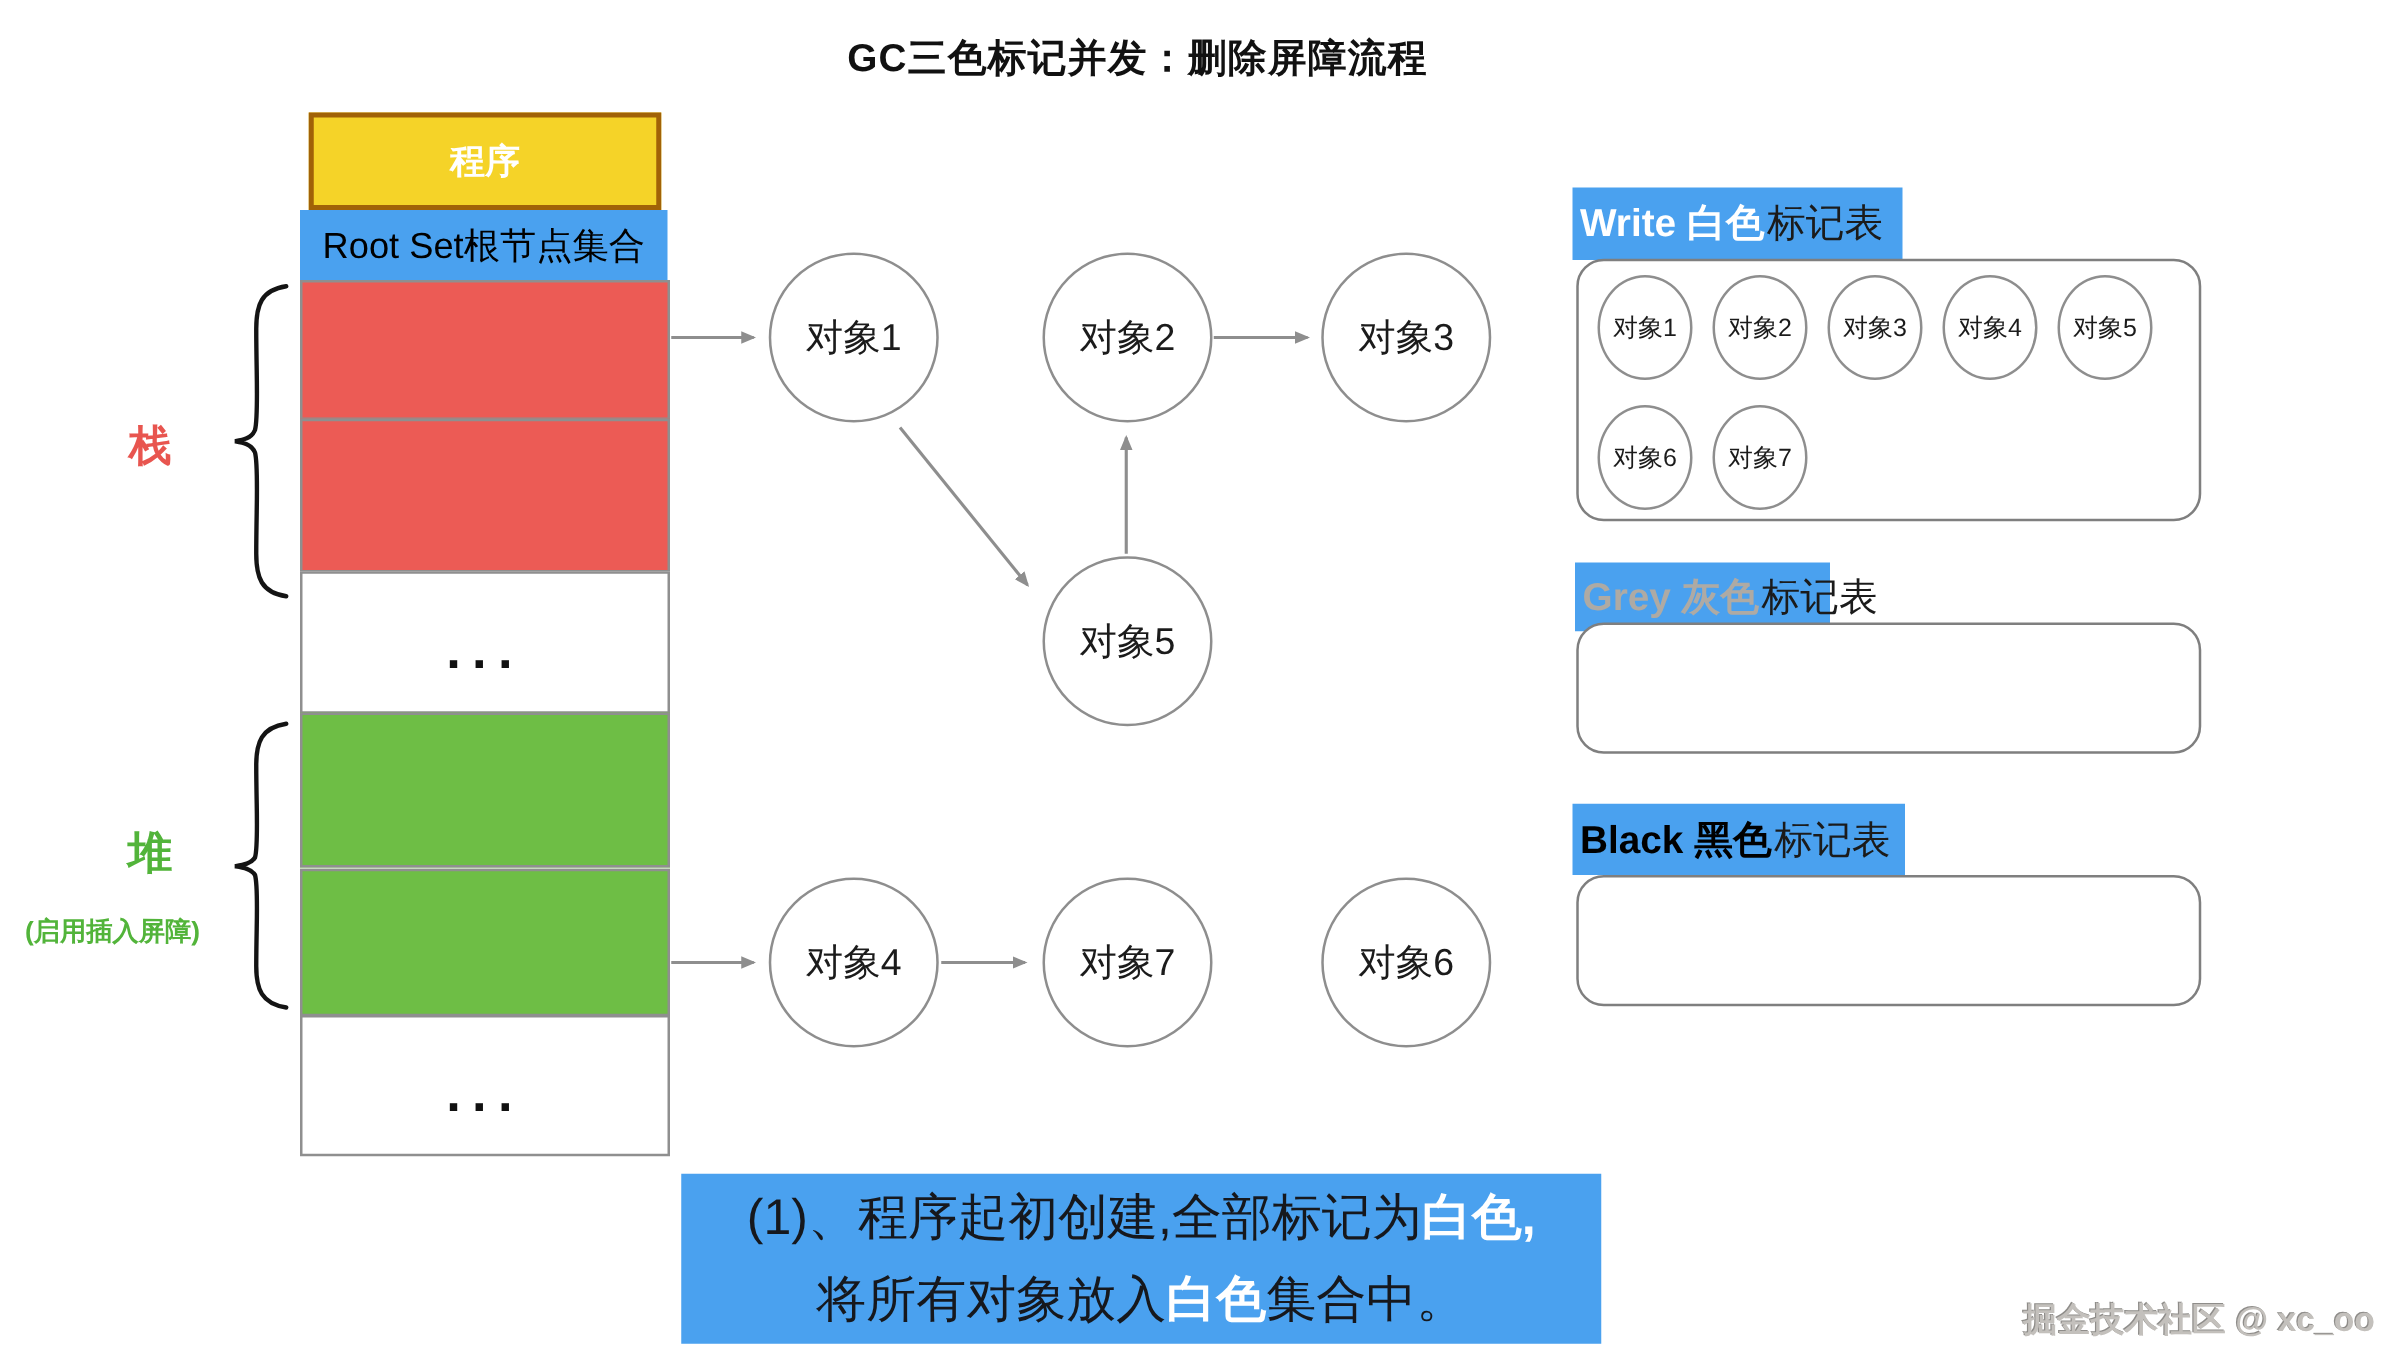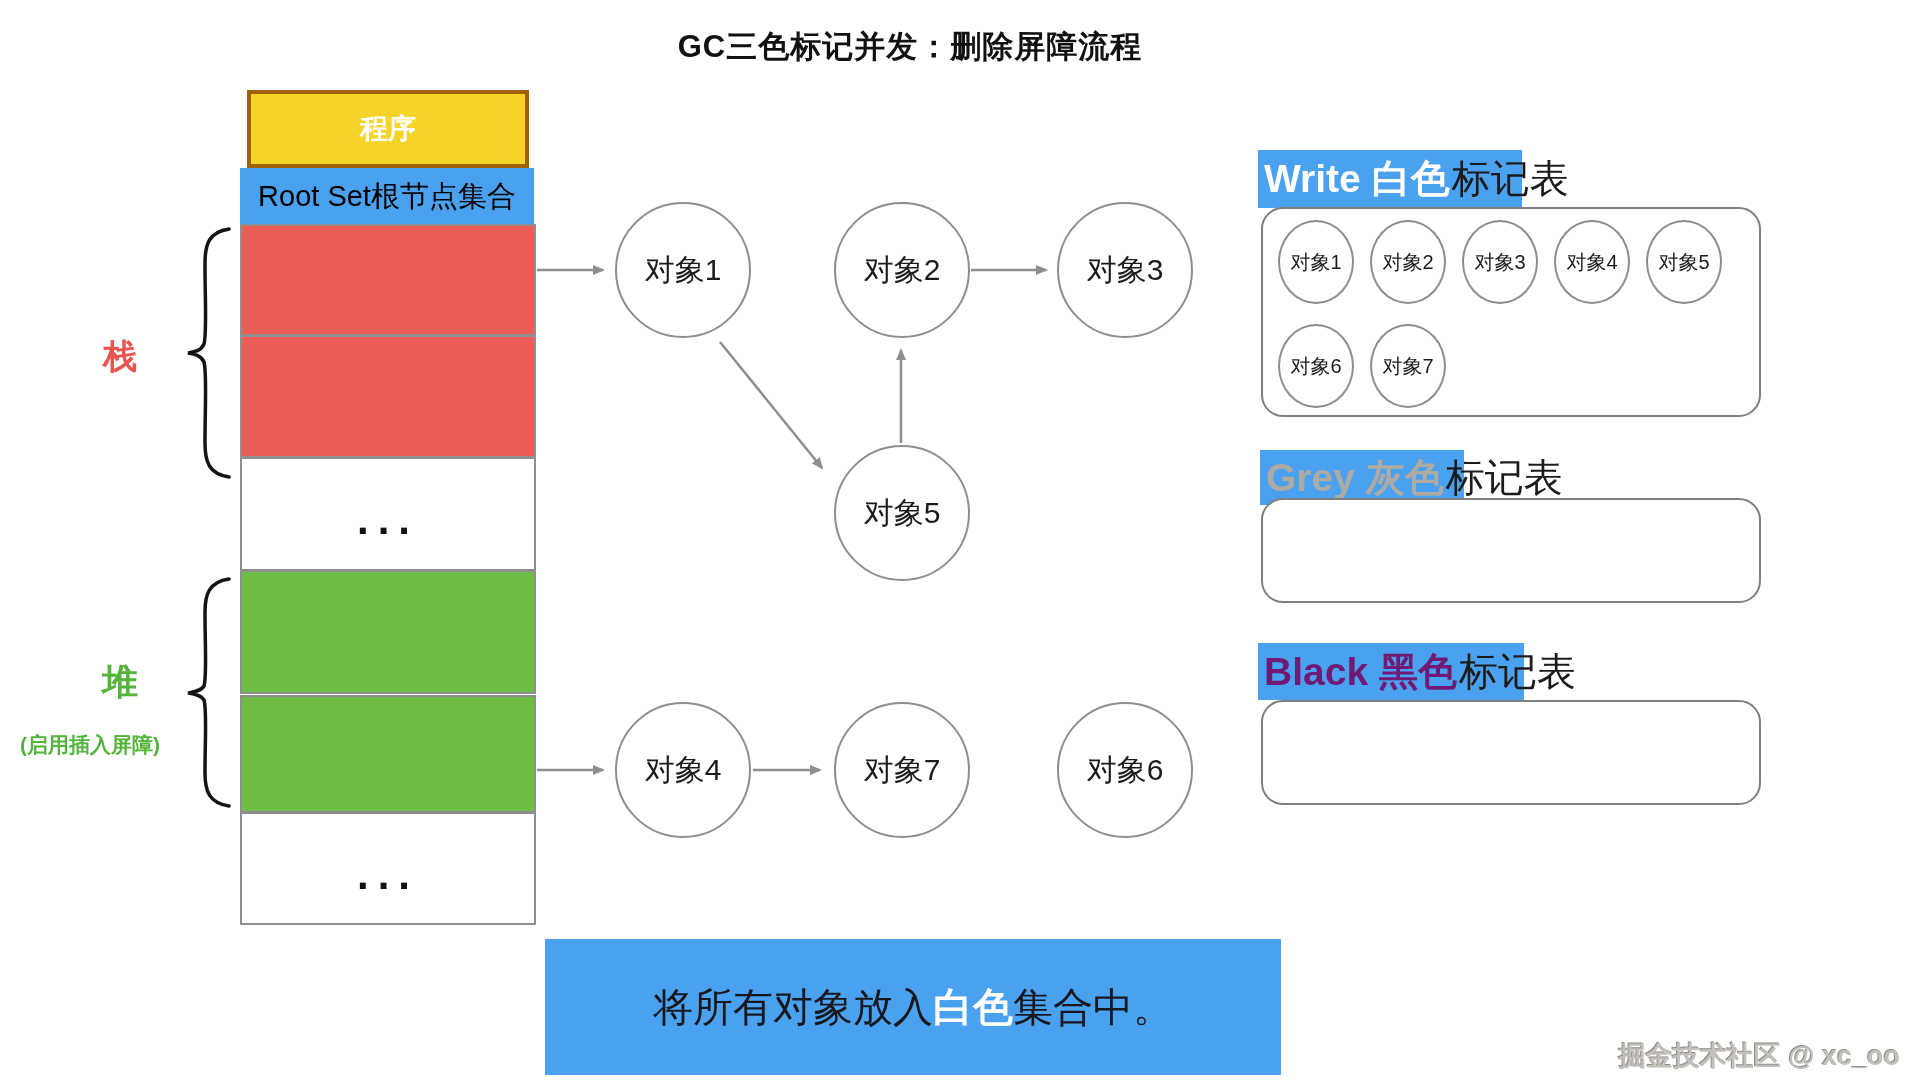--- a/index.html
+++ b/index.html
@@ -28,29 +28,29 @@
   .side-heap{left:55px;top:658px;width:130px;text-align:center;color:#52b43a;
         font-size:36px;font-weight:bold;}
   .side-heap-sub{left:20px;top:731px;width:200px;text-align:left;color:#52b43a;
         font-size:21px;font-weight:bold;}
   
   .node{width:136px;height:136px;border:2.5px solid #8e8e8e;border-radius:50%;
         background:#ffffff;display:flex;align-items:center;justify-content:center;
         font-size:30px;color:#1b1b1b;box-sizing:border-box;}
   
   .tbl-label{background:#4aa1ef;display:flex;align-items:center;
-        font-size:39px;padding:0 6px;box-sizing:border-box;white-space:nowrap;}
+        font-size:31px;padding:0 6px;box-sizing:border-box;white-space:nowrap;}
   .tbl-label .part-colored{font-weight:bold;margin-right:2px;}
   .tbl-label .part-black{color:#1b1b1b;font-weight:normal;}
   .lbl-write{left:1258px;top:150px;width:264px;height:58px;}
   .lbl-write .part-colored{color:#ffffff;}
   .lbl-grey{left:1260px;top:450px;width:204px;height:55px;}
   .lbl-grey .part-colored{color:#aeaaa4;}
   .lbl-black{left:1258px;top:643px;width:266px;height:57px;}
-  .lbl-black .part-colored{color:#701a75;}
+  .lbl-black .part-colored{color:#000000;}
   .tbl-box{border:2.5px solid #7f7f7f;border-radius:22px;background:#ffffff;box-sizing:border-box;}
   .box-write{left:1261px;top:207px;width:500px;height:210px;}
   .box-grey{left:1261px;top:498px;width:500px;height:105px;}
   .box-black{left:1261px;top:700px;width:500px;height:105px;}
   .mini{width:76px;height:84px;border:2px solid #8e8e8e;border-radius:50%;
         background:#fff;display:flex;align-items:center;justify-content:center;
         font-size:20px;color:#1b1b1b;box-sizing:border-box;}
   
   .caption{left:545px;top:939px;width:736px;height:136px;background:#4aa1ef;
         display:flex;flex-direction:column;align-items:center;justify-content:center;
@@ -123,16 +123,17 @@
 </div>
 <div class="abs tbl-box box-grey"></div>
 
 <div class="abs tbl-label lbl-black">
   <span class="part-colored">Black 黑色</span>
     <span class="part-black">标记表</span>
 </div>
 <div class="abs tbl-box box-black"></div>
 
 <div class="abs caption">
+  <div><span>(1)、程序起初创建,全部标记为</span><span class="hl">白色,</span></div>
   <div><span>将所有对象放入</span><span class="hl">白色</span><span>集合中。</span></div>
 </div>
 
 <div class="abs watermark">掘金技术社区 @ xc_oo</div>
 
 </body></html>

